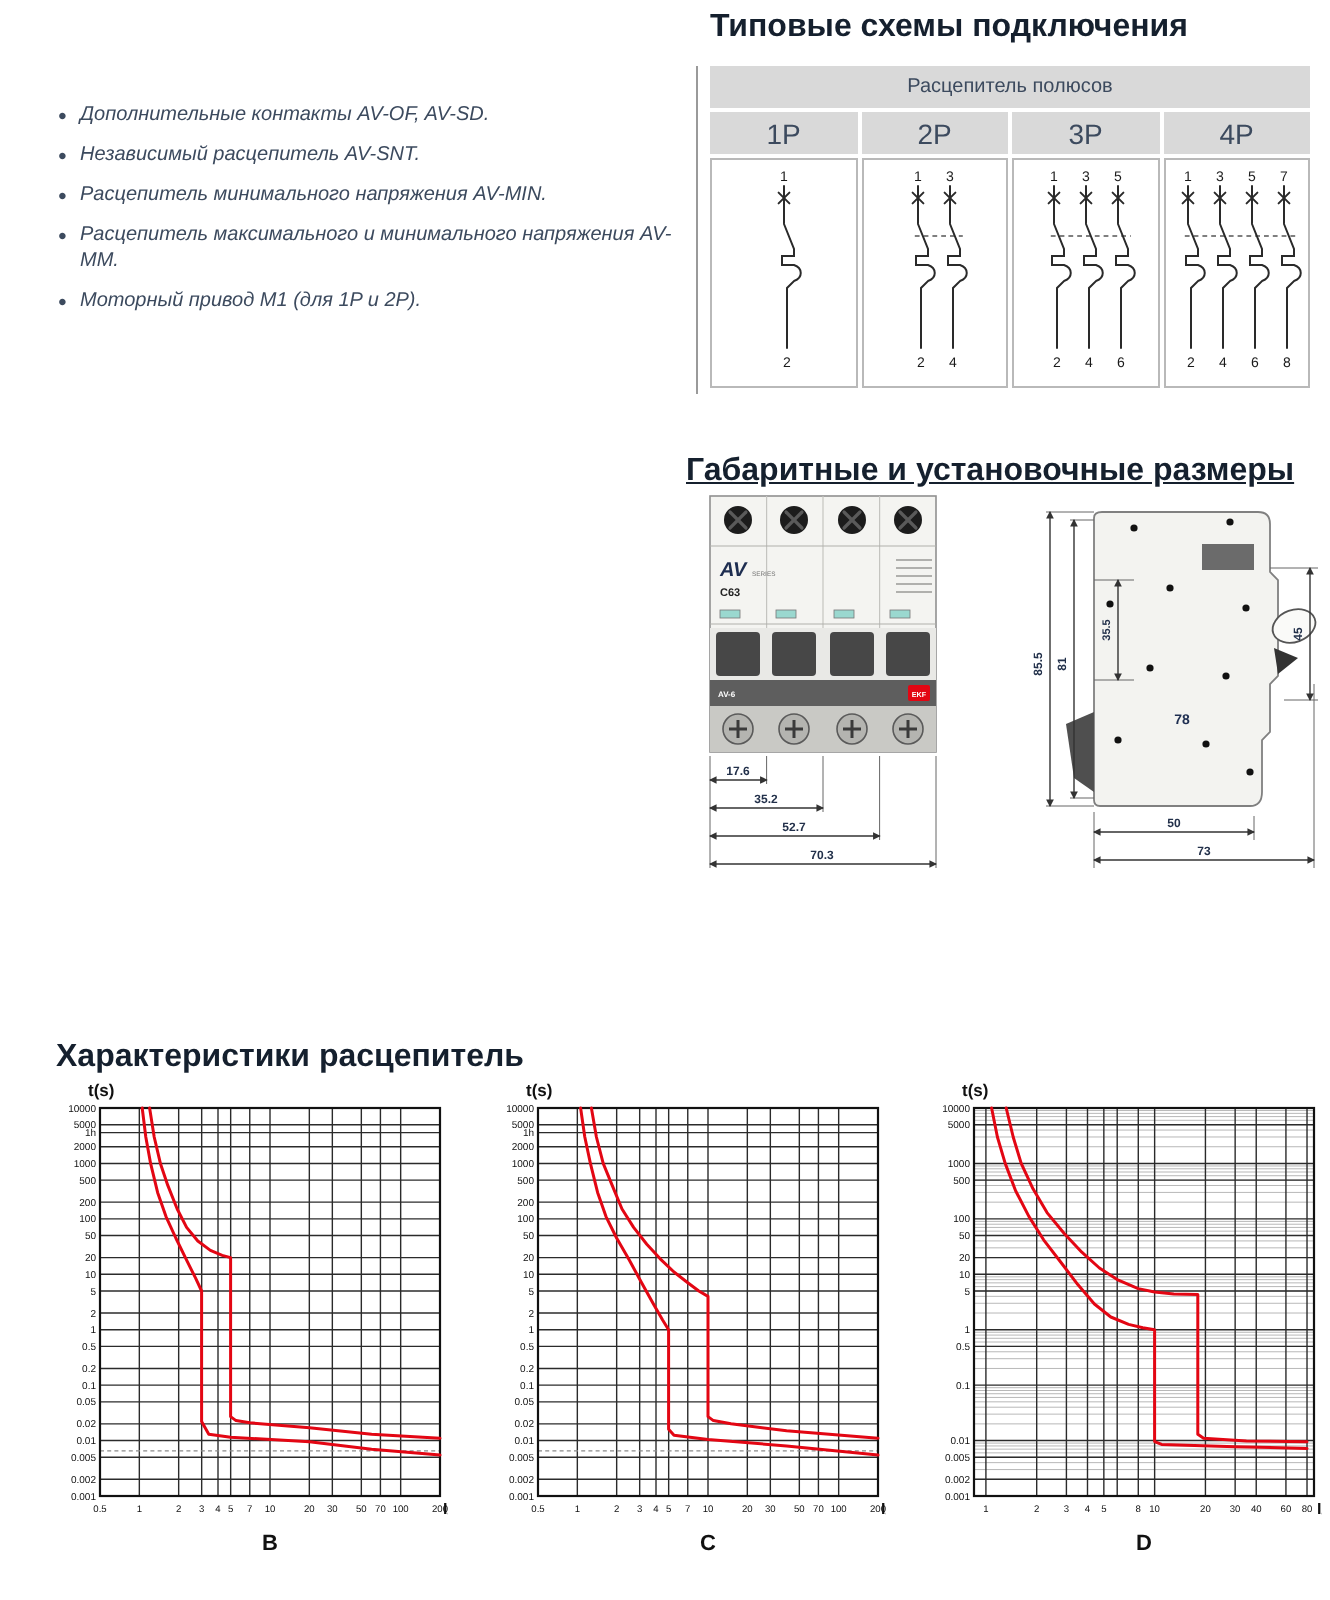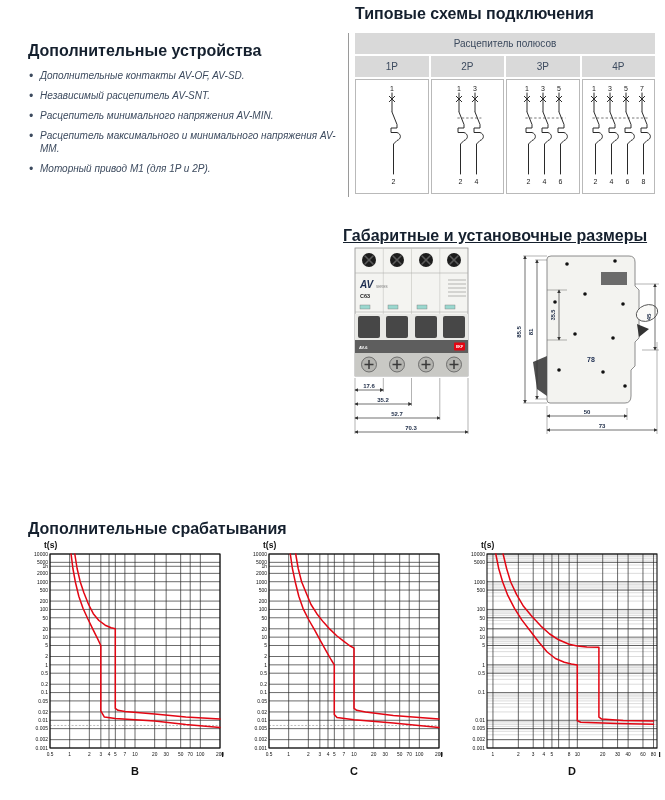--- a/index.html
+++ b/index.html
@@ -19,38 +19,37 @@
   #devices li{font-size:10px;color:var(--body-text);margin:0 0 7.5px 0;padding-left:12px;position:relative;line-height:1.25;font-style:italic;}
   #devices li:before{content:"\2022";position:absolute;left:1px;top:-1px;color:var(--body-text);font-size:12px;}
   
   #schemes-title{left:355px;top:5px;}
   .col-rule{left:348px;top:33px;width:1px;height:164px;background:#9a9a9a;}
   #schemes-table{left:355px;top:33px;width:300px;}
   .th1{height:21px;background:var(--table-header-bg);display:flex;align-items:center;justify-content:center;
        font-size:10px;color:var(--body-text);}
   .th-row,.body-row{display:flex;gap:2px;margin-top:2px;}
   .th{flex:1;height:21px;background:var(--table-header-bg);display:flex;align-items:center;justify-content:center;
-      font-size:10px;color:var(--body-text);}
+      font-size:14px;color:var(--body-text);}
   .cell{flex:1;height:115px;background:#fff;border:1px solid #b9b9b9;display:flex;align-items:center;justify-content:center;box-sizing:border-box;}
   
   #dims-title{left:343px;top:227px;text-decoration:underline;}
   #front-view{left:352px;top:246px;}
   #side-view{left:487px;top:246px;}
   
   #charts-title{left:28px;top:520px;}
   .chart{width:200px;}
   #chart-0{left:24px;top:538px;}
   #chart-1{left:243px;top:538px;}
   #chart-2{left:461px;top:538px;}
 </style>
 </head>
 <body>
 
 <section class="abs" id="devices">
-  <h2 class="sec-title">Дополнительные устройства</h2>
   <ul>
     <li>Дополнительные  контакты AV-OF, AV-SD.</li>
     <li>Независимый расцепитель  AV-SNT.</li>
     <li>Расцепитель минимального напряжения AV-MIN.</li>
     <li>Расцепитель максимального и минимального напряжения AV-MM.</li>
     <li>Моторный привод М1 (для 1P и 2P).</li>
   </ul>
 </section>
 
 <h2 class="abs sec-title" id="schemes-title">Типовые схемы подключения</h2>
@@ -295,21 +294,21 @@
     <line x1="60" y1="184" x2="170" y2="184" marker-start="url(#aS)" marker-end="url(#aS)"></line>
   </g>
   <text transform="translate(34,86) rotate(-90)" text-anchor="middle" font-size="6" font-weight="bold" fill="#22304a">85.5</text>
   <text transform="translate(46,86) rotate(-90)" text-anchor="middle" font-size="6" font-weight="bold" fill="#22304a">81</text>
   <text transform="translate(68,69) rotate(-90)" text-anchor="middle" font-size="5.5" font-weight="bold" fill="#22304a">35.5</text>
   <text transform="translate(164,71) rotate(-90)" text-anchor="middle" font-size="6" font-weight="bold" fill="#22304a">45</text>
   <text x="100" y="167.5" text-anchor="middle" font-size="6" font-weight="bold" fill="#22304a">50</text>
   <text x="115" y="181.5" text-anchor="middle" font-size="6" font-weight="bold" fill="#22304a">73</text>
 </svg>
 
-<h2 class="abs sec-title" id="charts-title">Дополнительные срабатывания</h2>
+<h2 class="abs sec-title" id="charts-title">Характеристики расцепитель</h2>
 <div class="abs chart" id="chart-0">
     <svg width="200" height="242" viewBox="0 0 200 242">
       <line x1="26" y1="16" x2="26" y2="210" stroke="#2b2b2b" stroke-width="0.7"></line>
       <line x1="45.66714811857953" y1="16" x2="45.66714811857953" y2="210" stroke="#2b2b2b" stroke-width="0.7"></line>
       <line x1="65.33429623715907" y1="16" x2="65.33429623715907" y2="210" stroke="#2b2b2b" stroke-width="0.7"></line>
       <line x1="76.83884038265671" y1="16" x2="76.83884038265671" y2="210" stroke="#2b2b2b" stroke-width="0.7"></line>
       <line x1="85.00144435573858" y1="16" x2="85.00144435573858" y2="210" stroke="#2b2b2b" stroke-width="0.7"></line>
       <line x1="91.33285188142047" y1="16" x2="91.33285188142047" y2="210" stroke="#2b2b2b" stroke-width="0.7"></line>
       <line x1="100.87981319210971" y1="16" x2="100.87981319210971" y2="210" stroke="#2b2b2b" stroke-width="0.7"></line>
       <line x1="111" y1="16" x2="111" y2="210" stroke="#2b2b2b" stroke-width="0.7"></line>

